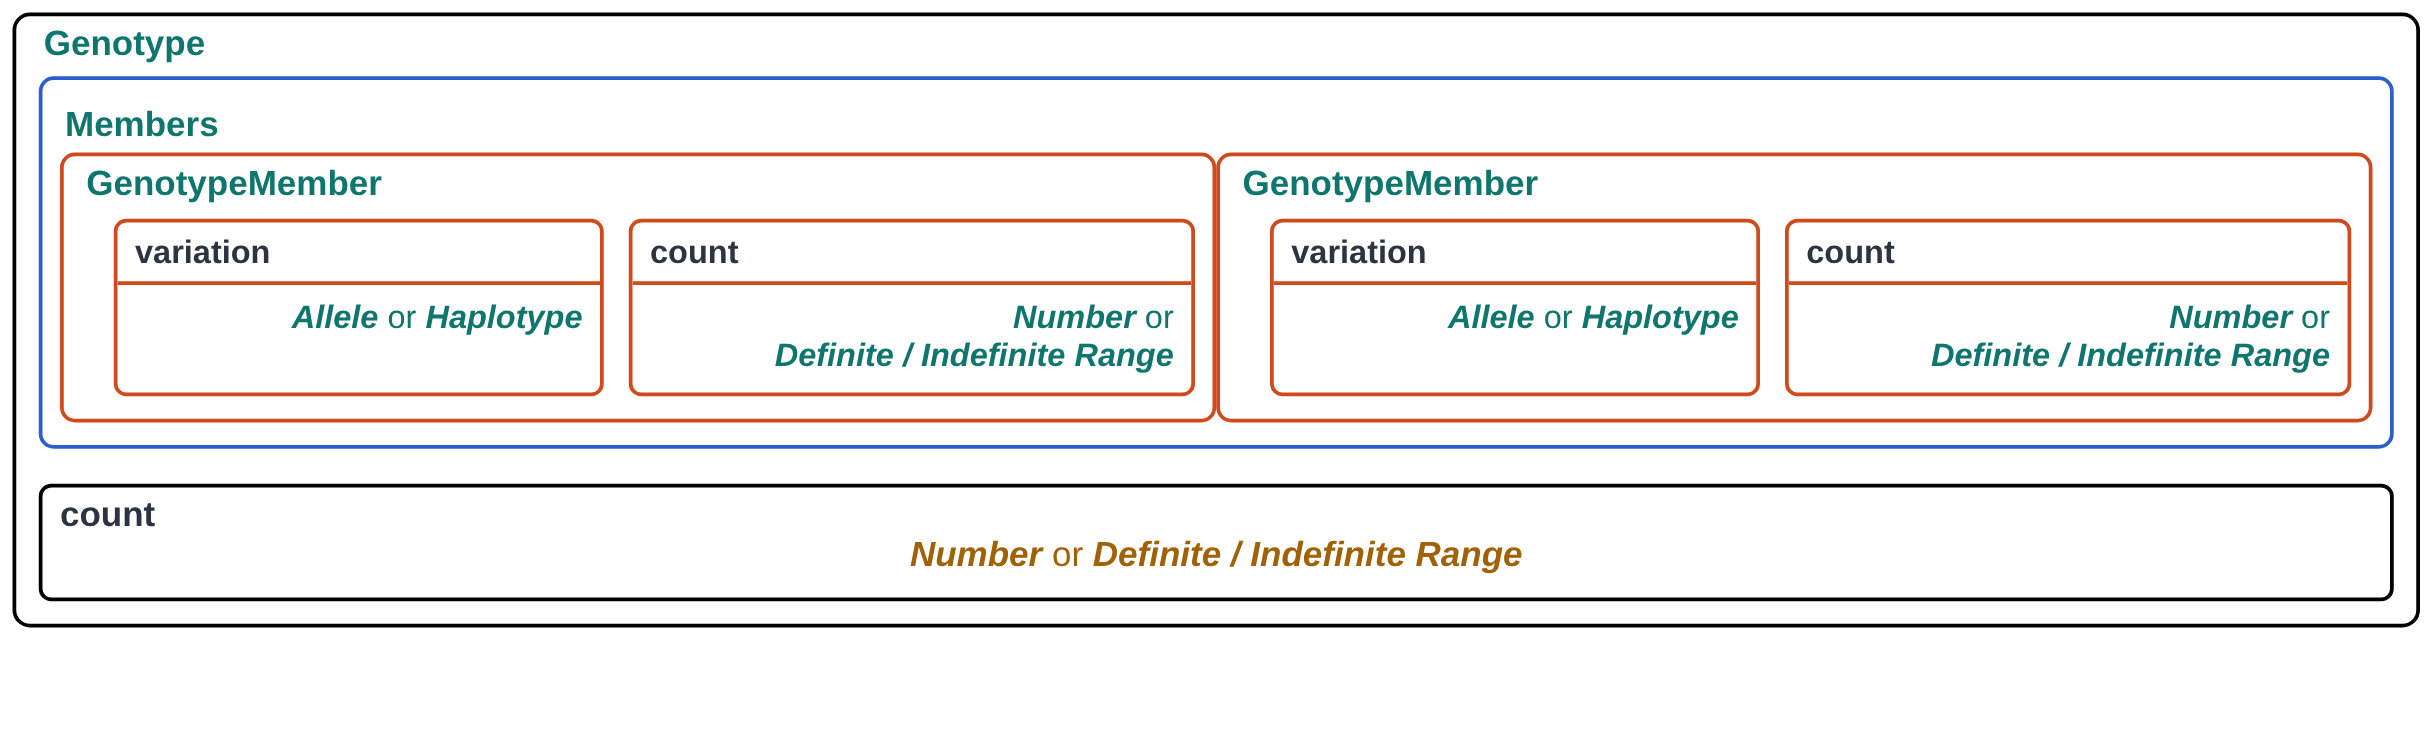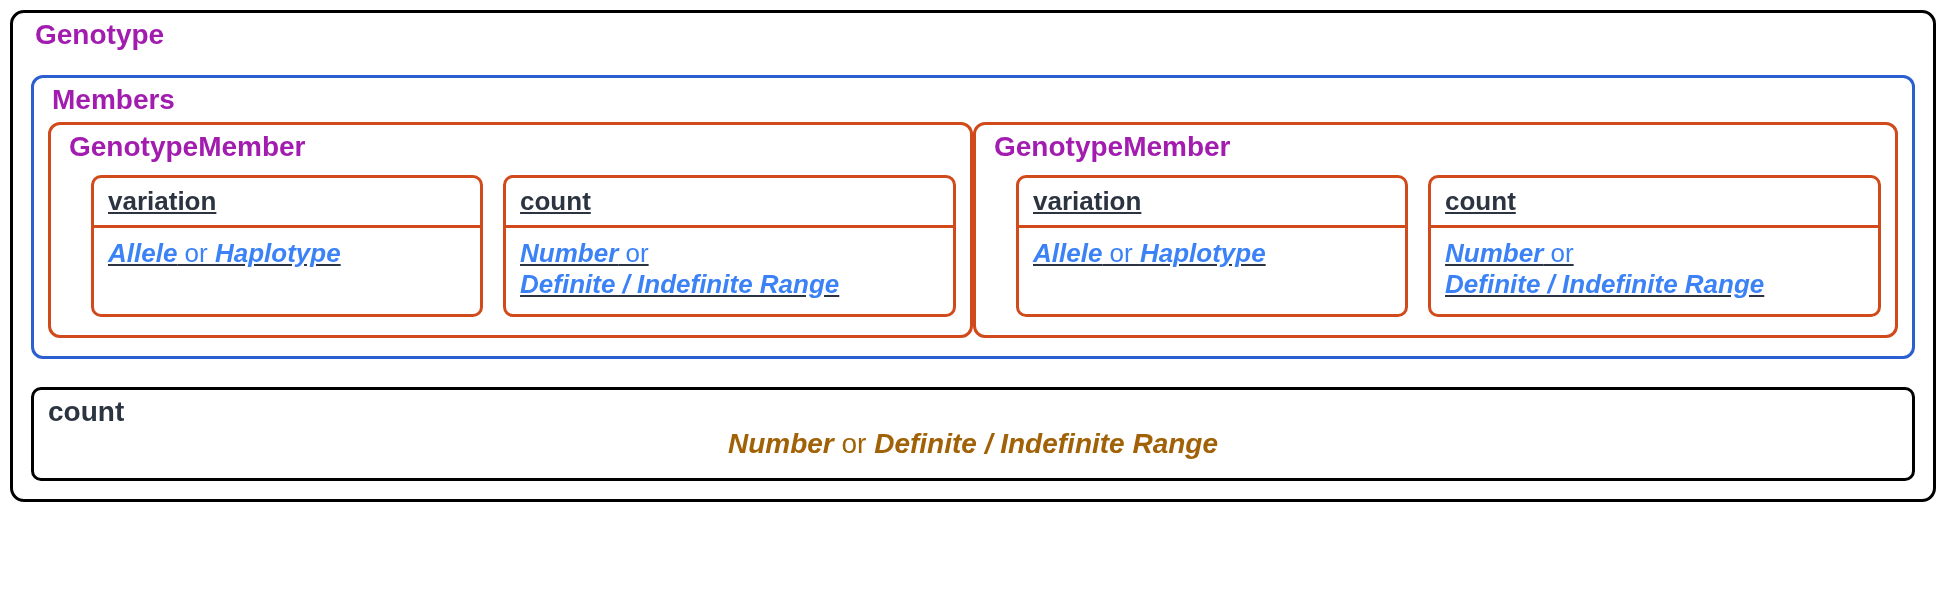--- a/index.html
+++ b/index.html
@@ -13,63 +13,62 @@
   .genotype {
     border: 3px solid #000;
     border-radius: 14px;
     padding: 2px 18px 18px 18px;
     position: relative;
   }
   .box-title {
     font-weight: 700;
     font-size: 28px;
     padding: 4px 4px 6px 4px;
-    color: #a21caf;
+    color: #0f766e;
   }
   .members {
     border: 3px solid #2b5fd0;
     border-radius: 12px;
-    padding: 2px 14px 18px 14px;
-    margin-top: 18px;
+    padding: 16px 14px 18px 14px;
+    margin-top: 4px;
   }
   .members-row {
     display: flex;
   }
   .genotype-member {
     flex: 1;
     border: 3px solid #d14a1b;
     border-radius: 12px;
     padding: 2px 14px 18px 14px;
   }
   .member-inner {
     display: flex;
     gap: 20px;
     margin-top: 6px;
-    text-decoration: underline;
   }
   .field {
     border: 3px solid #d14a1b;
     border-radius: 10px;
     overflow: hidden;
     flex: 1;
   }
   .field.variation { flex: 0 0 44%; margin-left: 26px; }
   .field.count-m { flex: 1; }
   .field-head {
     font-weight: 700;
     font-size: 26px;
     padding: 8px 14px;
     border-bottom: 3px solid #d14a1b;
     color: #2b3440;
   }
   .field-body {
     padding: 10px 14px 14px 14px;
-    text-align: left;
+    text-align: right;
     font-size: 26px;
-    color: #3b82f6;
+    color: #0f766e;
   }
   .field-body .italic { font-style: italic; font-weight: 700; }
   .field-body .or { font-weight: 400; font-style: normal; }
   .outer-count {
     border: 3px solid #000;
     border-radius: 10px;
     margin-top: 28px;
     position: relative;
     padding: 8px 14px 18px 14px;
   }

